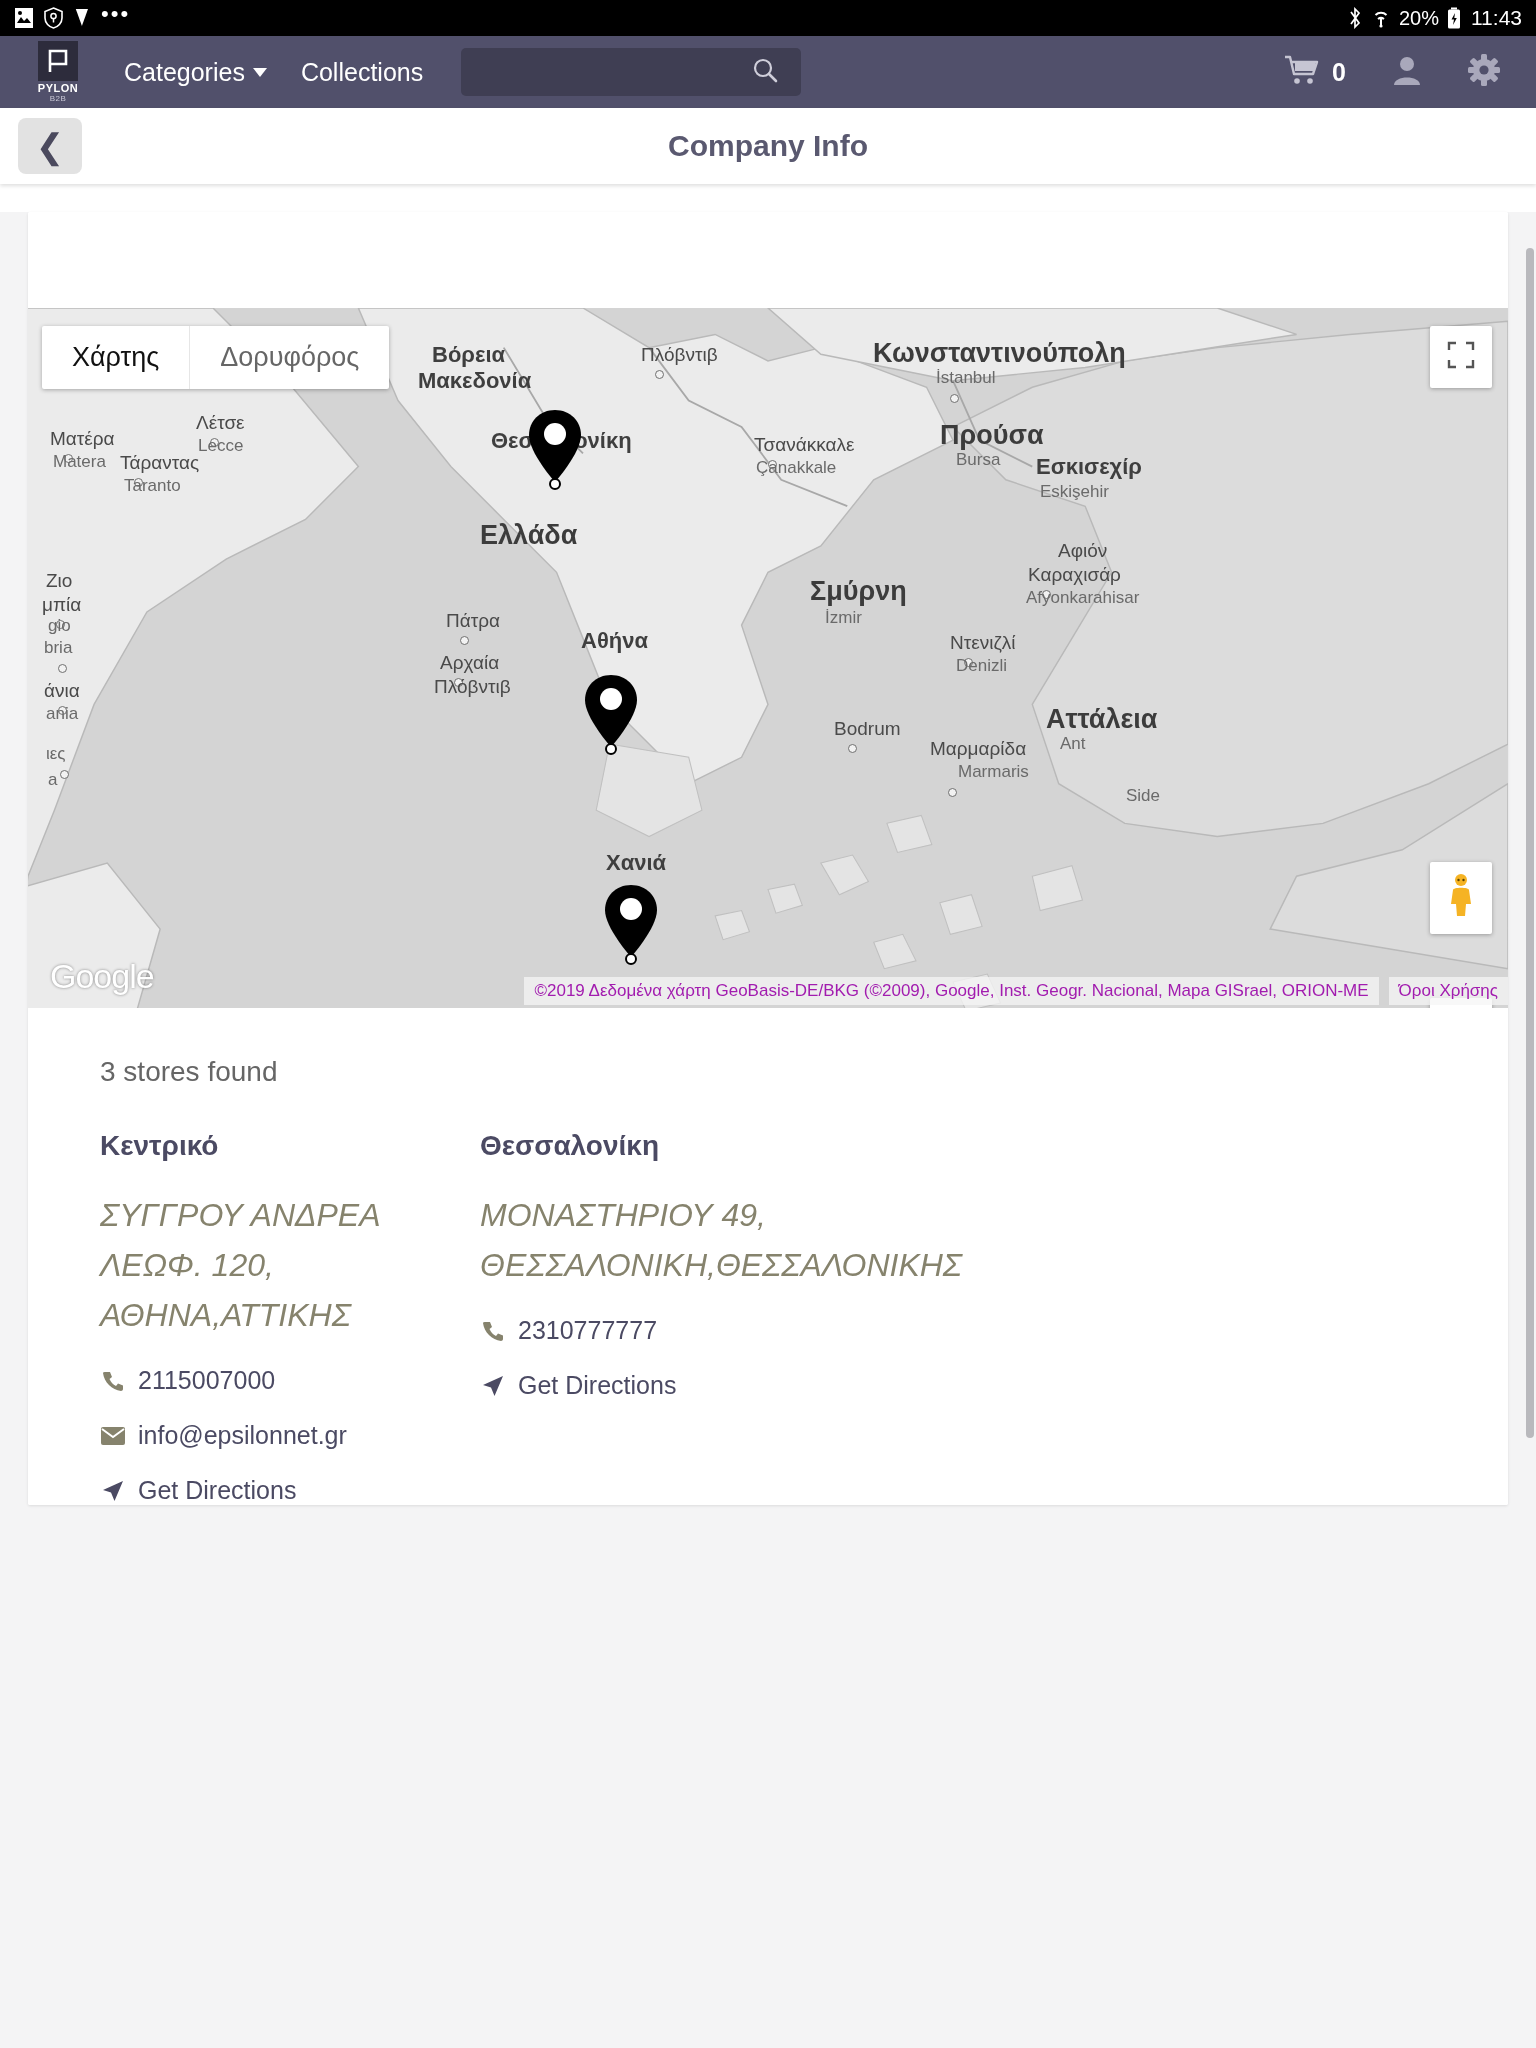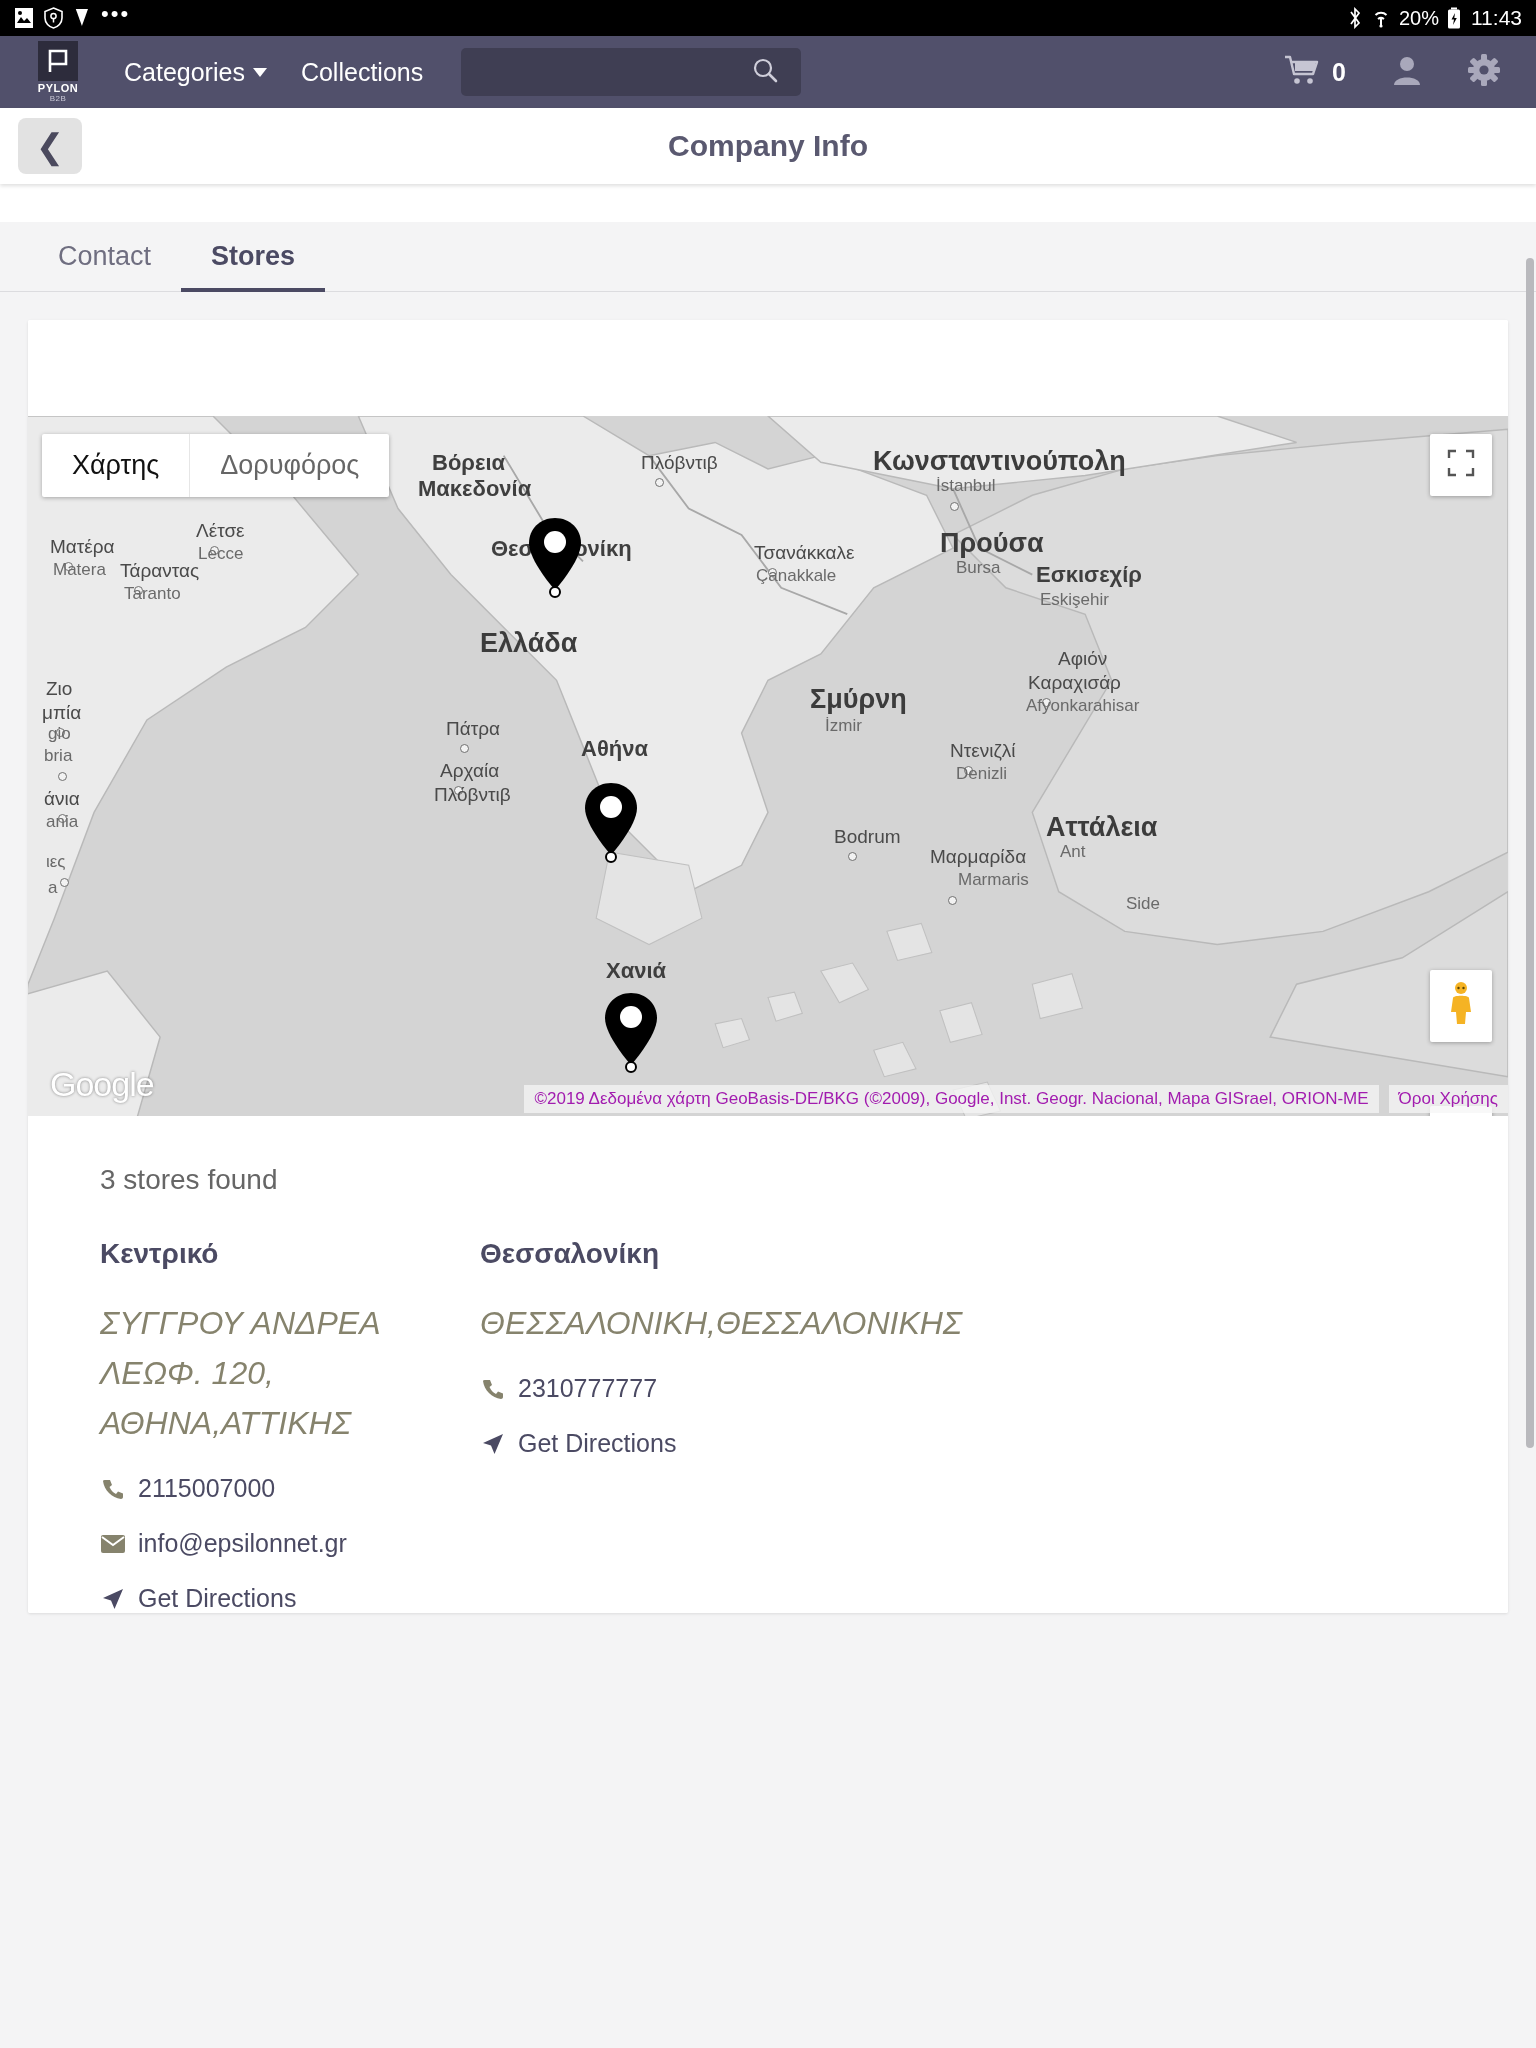--- a/index.html
+++ b/index.html
@@ -308,24 +308,20 @@
 
 <div class="titlebar">
   <div class="backbtn">
     <span>❮</span>
   </div>
   <div class="pagetitle">Company Info</div>
 </div>
 
 <div class="content">
 
-  <div class="tabs">
-    <div class="tab">Contact</div>
-    <div class="tab active">Stores</div>
-  </div>
 
   <div class="card">
     <div class="card-pad-top"></div>
 
     <div class="map">
       <svg class="map-canvas" viewBox="0 0 1120 700" preserveAspectRatio="none">
         <rect x="0" y="0" width="1120" height="700" class="sea"></rect>
 
         <path class="land" d="M-10,0 L140,0 L200,60 L250,120 L210,160 L150,190 L90,230 L50,300 L20,380 L0,430 L-10,500 Z"></path>
         <path class="land" d="M-10,440 L60,420 L100,470 L80,540 L20,560 L-10,560 Z"></path>
@@ -510,20 +506,21 @@
               <svg width="22" height="22" viewBox="0 0 22 22">
                   <path d="M21 1 L1 10 L9 12.5 L12.5 21 Z" fill="#4b4a63"></path>
                 </svg>
             </span>
             <span class="txt">Get Directions</span>
           </div>
         </div>
 
         <div class="store-col">
           <div class="store-name">Θεσσαλονίκη</div>
+          <div class="store-addr">ΜΟΝΑΣΤΗΡΙΟΥ 49,</div>
           <div class="store-addr">ΘΕΣΣΑΛΟΝΙΚΗ,ΘΕΣΣΑΛΟΝΙΚΗΣ</div>
           <div class="store-line link">
             <span class="ico">
               <svg width="22" height="22" viewBox="0 0 22 22">
                   <path d="M4 2 L8 2 L10 7 L7.5 9 C9 12.5 11 14.5 14 16 L16 13.5 L21 15.5 L21 19 C21 20 20 21 19 21 C10 20 2 12 1 3 C1 2 2 2 4 2 Z" fill="#86836d"></path>
                 </svg>
             </span>
             <span class="txt">2310777777</span>
           </div>
           <div class="store-line link">

